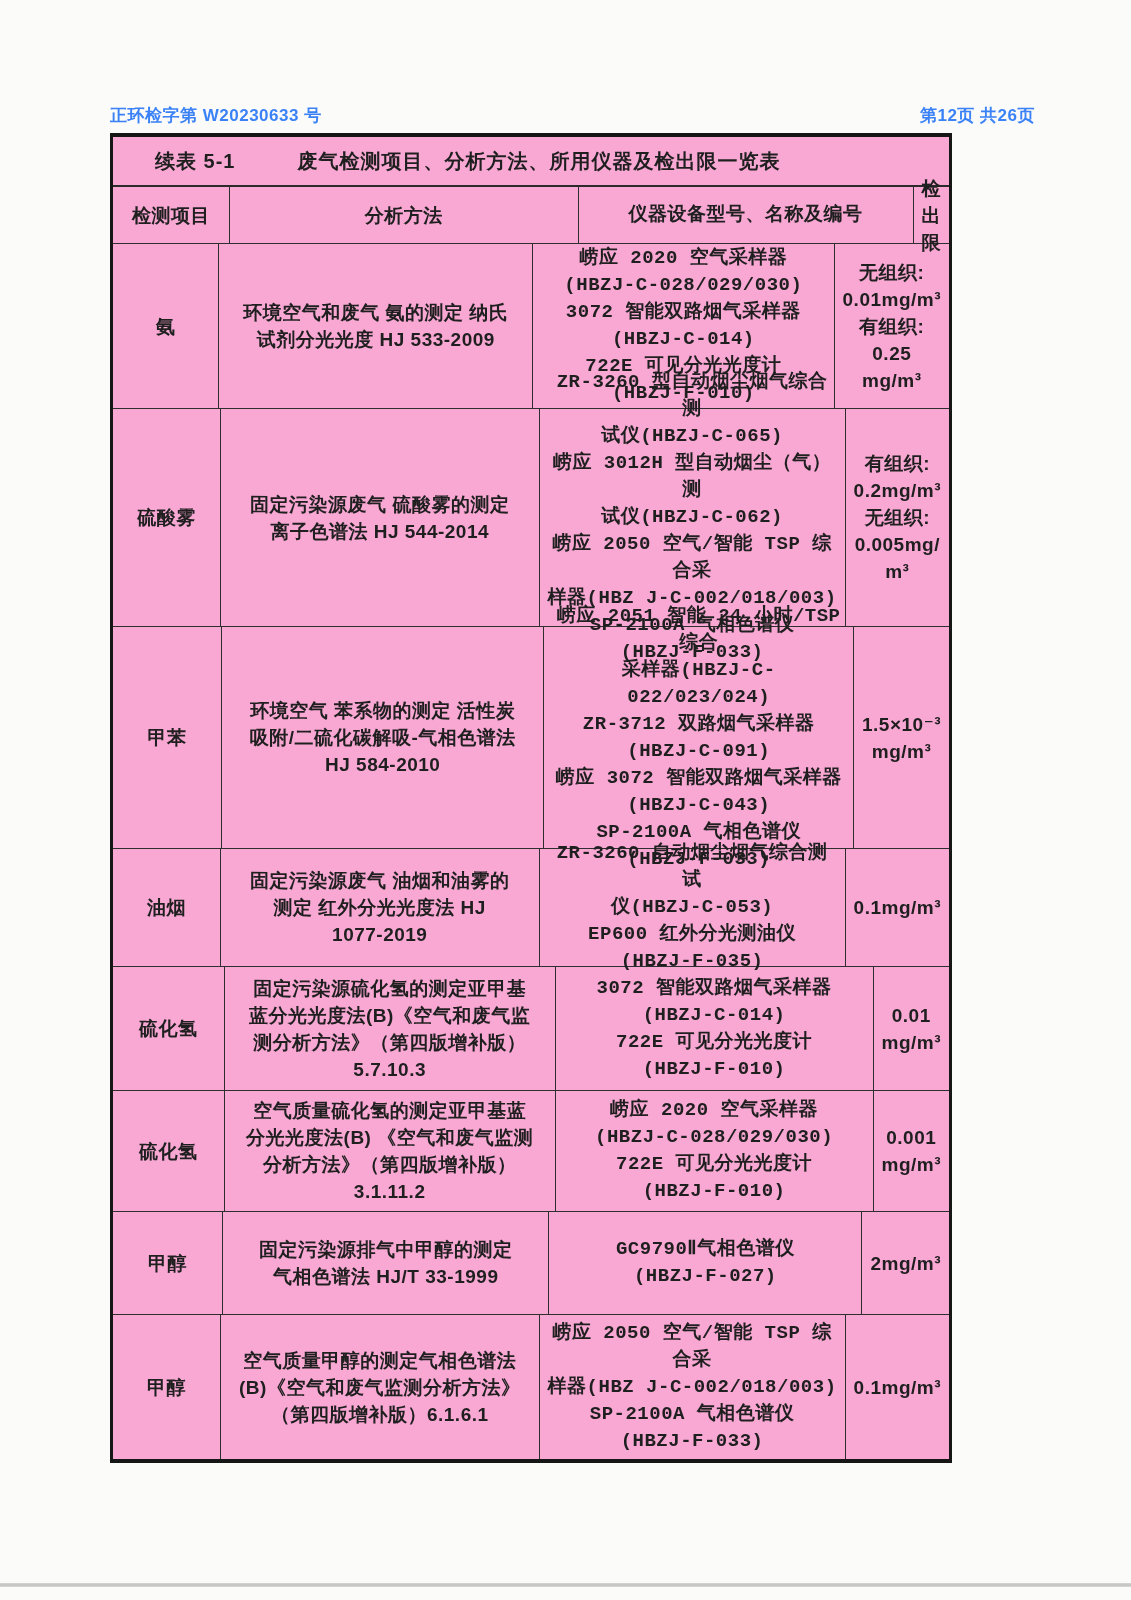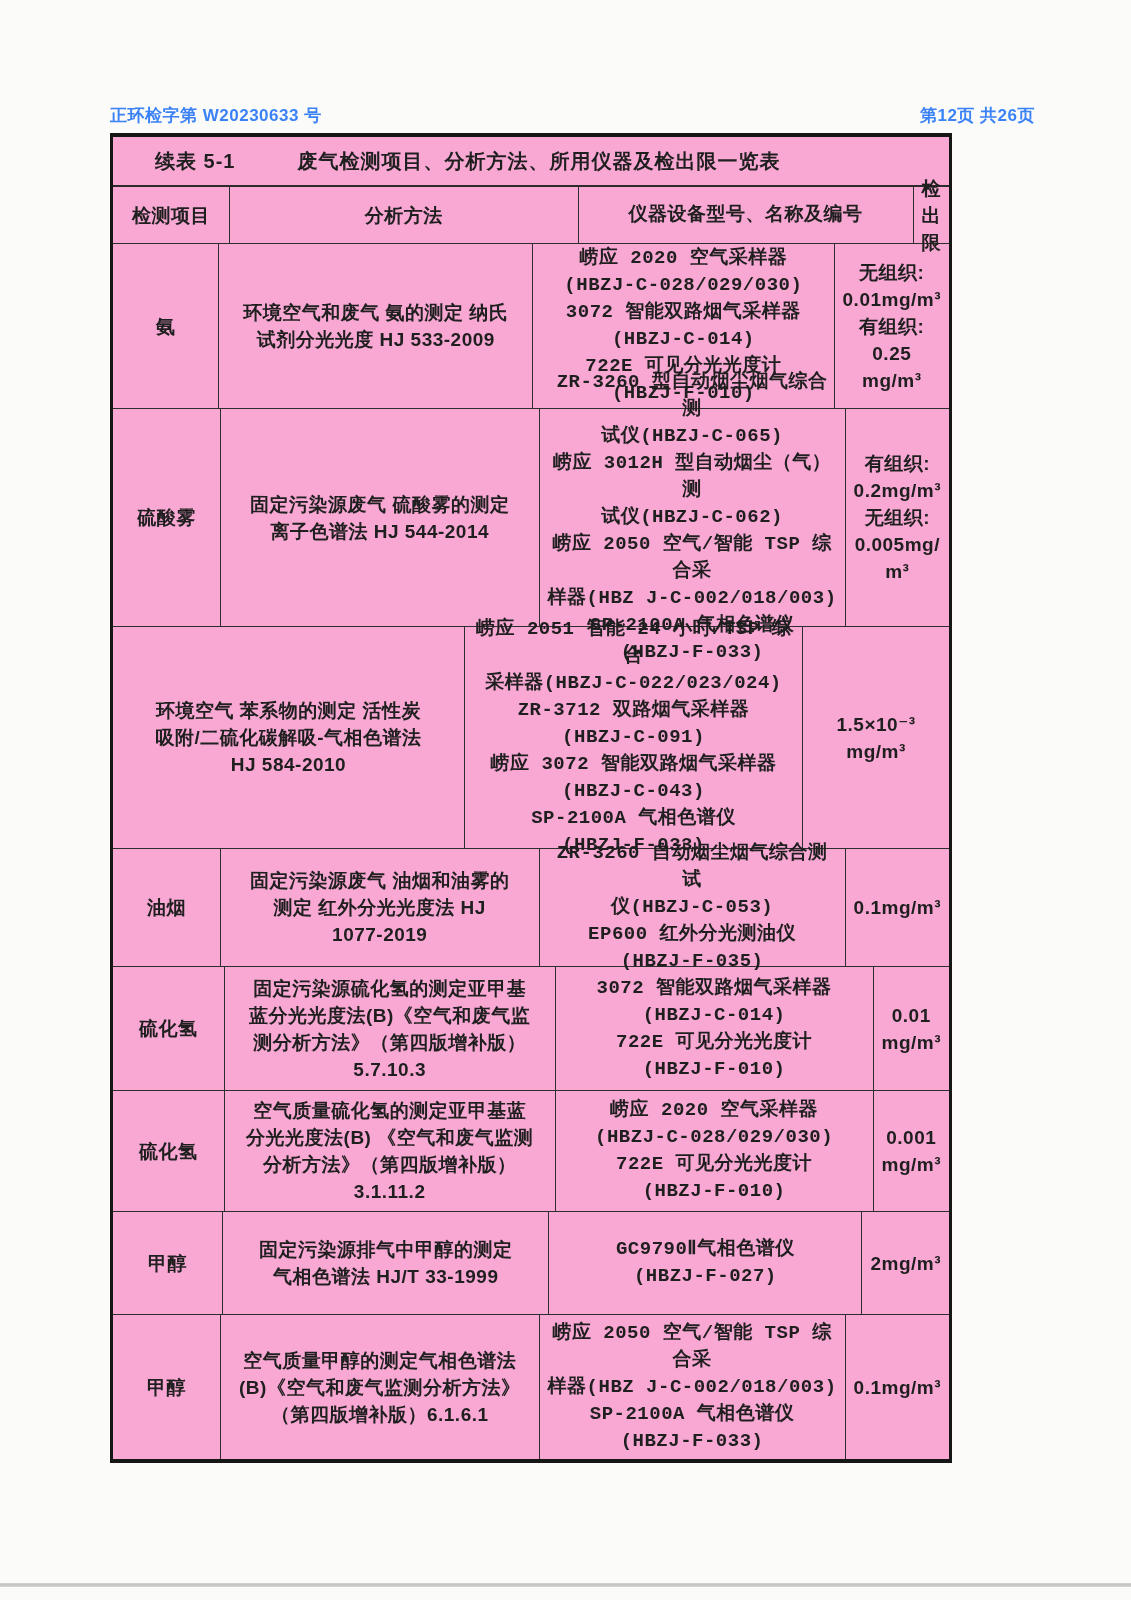--- a/index.html
+++ b/index.html
@@ -120,20 +120,23 @@
       <div class="cell c-limit">
           <span class="pre">有组织:
 0.2mg/m³
 无组织:
 0.005mg/
 m³</span>
         </div>
     </div>
 
     <div class="row" style="height:222px">
+      <div class="cell c-item">
+          <span class="pre">甲苯</span>
+        </div>
       <div class="cell c-method">
           <span class="pre">环境空气 苯系物的测定 活性炭
 吸附/二硫化碳解吸-气相色谱法
 HJ 584-2010</span>
         </div>
       <div class="cell c-instr">
           <span class="pre">崂应 2051 智能 24 小时/TSP 综合
 采样器(HBZJ-C-022/023/024)
 ZR-3712 双路烟气采样器
 (HBZJ-C-091)

